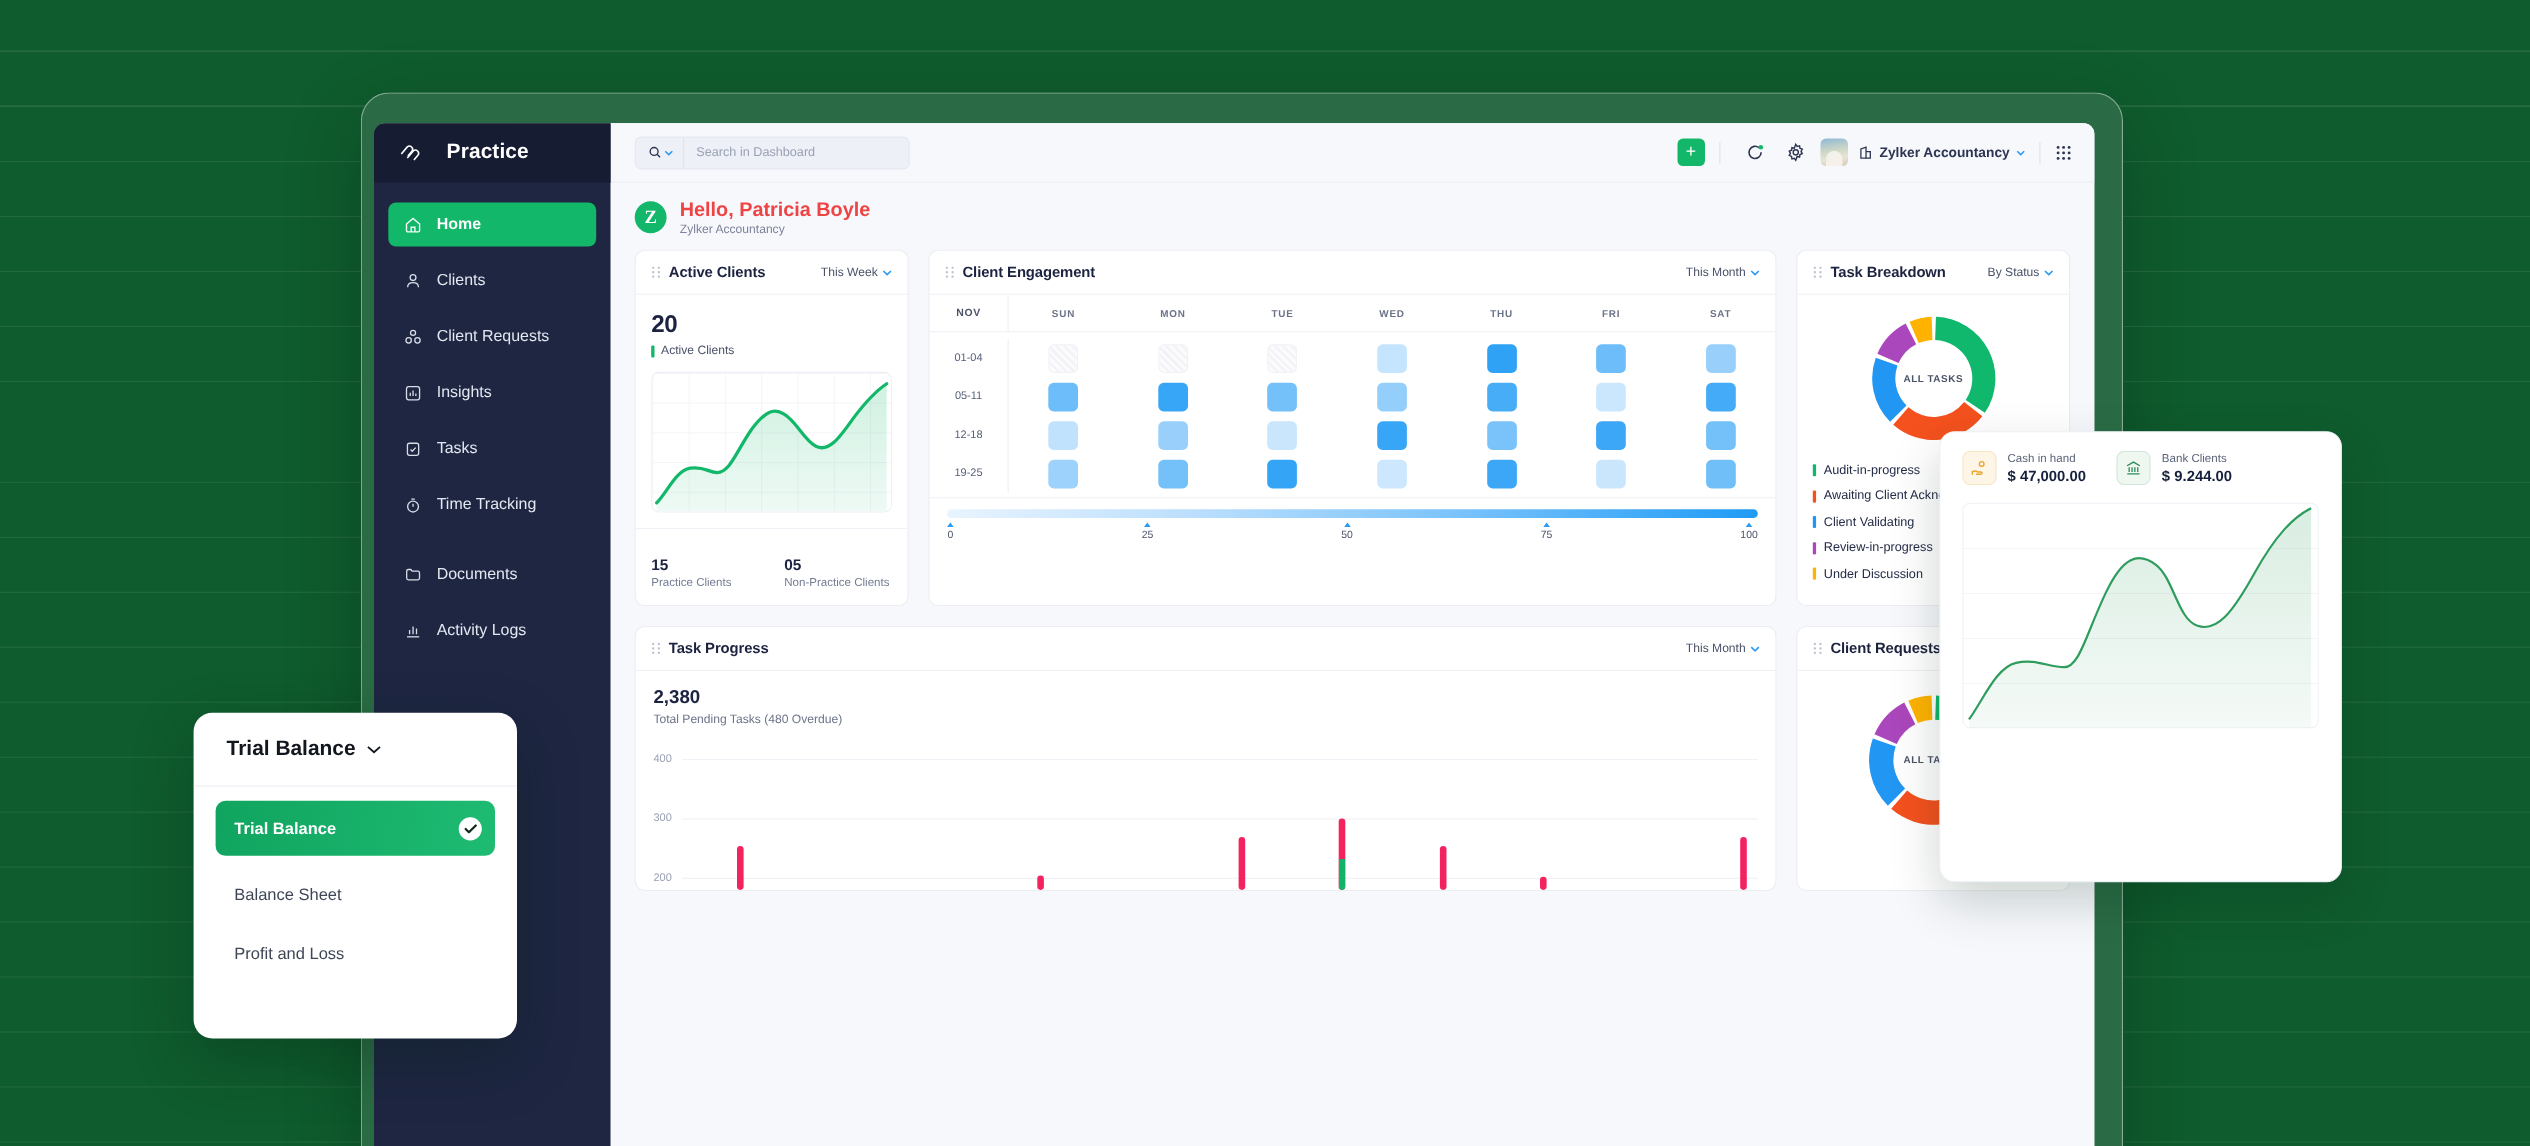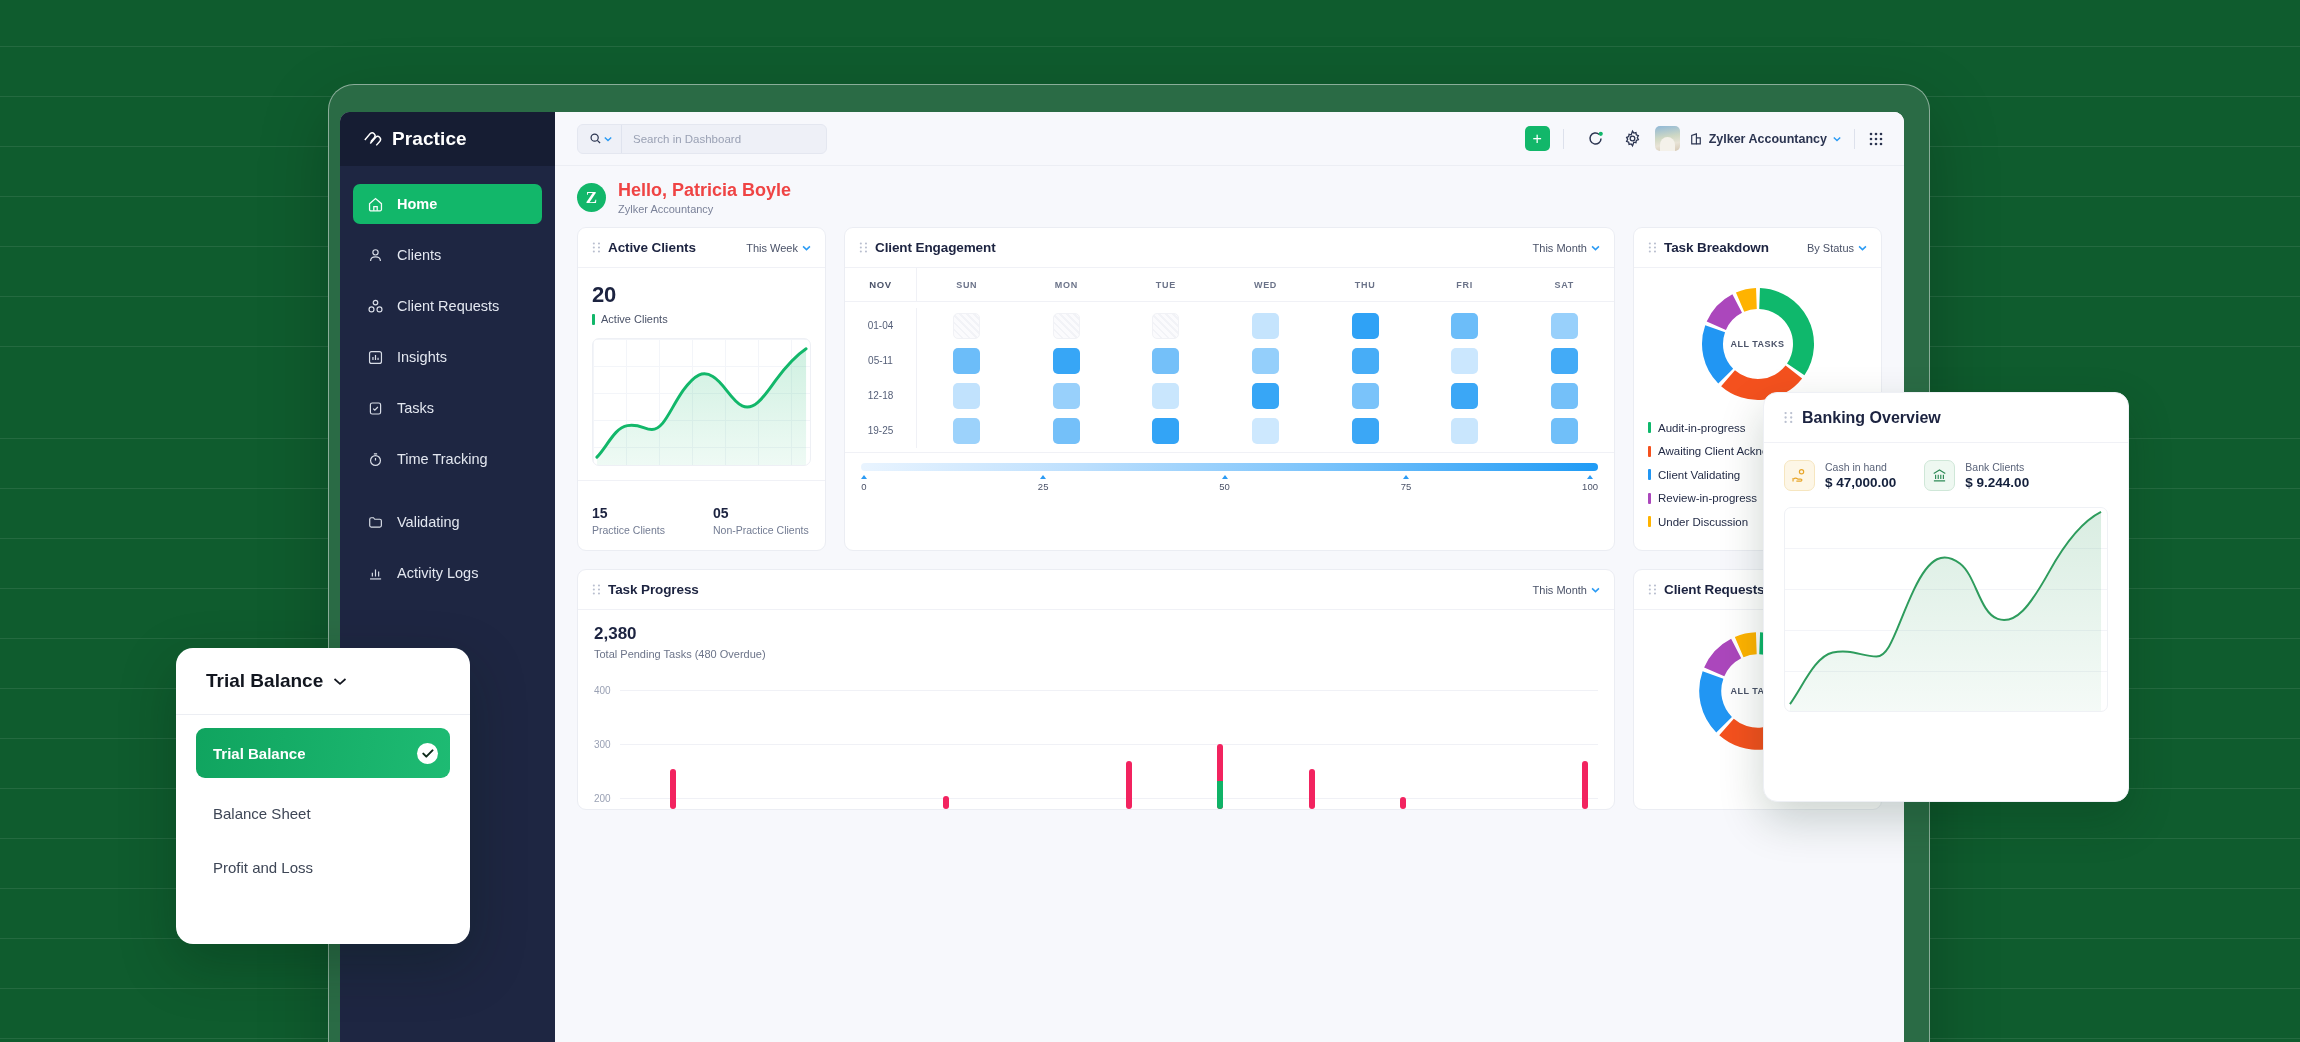--- a/index.html
+++ b/index.html
@@ -52,21 +52,21 @@
     width: 215px;
     background: #1e2642;
     flex: 0 0 215px;
     position: relative;
   }
   .side-head {
     height: 54px;
     background: #161d33;
     display: flex; align-items: center;
     padding-left: 22px;
-    gap: 8px;
+    gap: 22px;
   }
   .side-head .logo-txt {
     color: #fff; font-size: 19px; font-weight: bold; letter-spacing: .1px;
   }
   .logo-mark { width: 22px; height: 20px; display:block; }
   .nav { padding: 18px 13px 0 13px; }
   .nav-item {
     display: flex; align-items: center; gap: 13px;
     height: 40px; padding-left: 14px;
     border-radius: 7px;
@@ -374,21 +374,21 @@
         </svg>
         <span>Time Tracking</span>
       </div>
 
       <div class="nav-gap"></div>
 
       <div class="nav-item">
         <svg class="ico" viewBox="0 0 20 20" fill="none" stroke="currentColor" stroke-width="1.4">
           <path d="M3.2 6.2a1.8 1.8 0 0 1 1.8-1.8h2.6l1.5 1.8h6a1.8 1.8 0 0 1 1.8 1.8v5.6a1.8 1.8 0 0 1-1.8 1.8H5a1.8 1.8 0 0 1-1.8-1.8z"></path>
         </svg>
-        <span>Validating</span>
+        <span>Documents</span>
       </div>
 
       <div class="nav-item">
         <svg class="ico" viewBox="0 0 20 20" fill="none" stroke="currentColor" stroke-width="1.4">
           <path d="M3.6 16.4h13"></path>
           <path d="M6.3 13.6V9.2M10 13.6V5.4M13.7 13.6v-6"></path>
         </svg>
         <span>Activity Logs</span>
       </div>
     </nav>
@@ -797,31 +797,20 @@
             <div class="donut-lbl">ALL TASKS</div>
           </div>
         </div>
       </section>
 
     </div>
   </div>
 </div>
 
 <div id="banking">
-  <div class="bk-hd">
-    <svg class="drag" style="width:11px;height:13px;margin-right:9px" viewBox="0 0 9 12" fill="#b9bfcf">
-      <circle cx="1.6" cy="1.6" r="1.15"></circle>
-        <circle cx="7.2" cy="1.6" r="1.15"></circle>
-      <circle cx="1.6" cy="6" r="1.15"></circle>
-        <circle cx="7.2" cy="6" r="1.15"></circle>
-      <circle cx="1.6" cy="10.4" r="1.15"></circle>
-        <circle cx="7.2" cy="10.4" r="1.15"></circle>
-    </svg>
-    <span class="bk-title">Banking Overview</span>
-  </div>
   <div class="bk-stats">
     <div class="bk-stat">
       <div class="bk-ico cash">
         <svg width="17" height="17" viewBox="0 0 20 20" fill="none" stroke="#e8a62b" stroke-width="1.4">
           <circle cx="12.4" cy="5.6" r="2.5"></circle>
           <path d="M3 14.2c1.6-1.5 3.3-1.2 5 0h3.6a1.2 1.2 0 0 1 0 2.4H6.3"></path>
           <path d="M2.4 12.8v4.4"></path>
         </svg>
       </div>
       <div>

